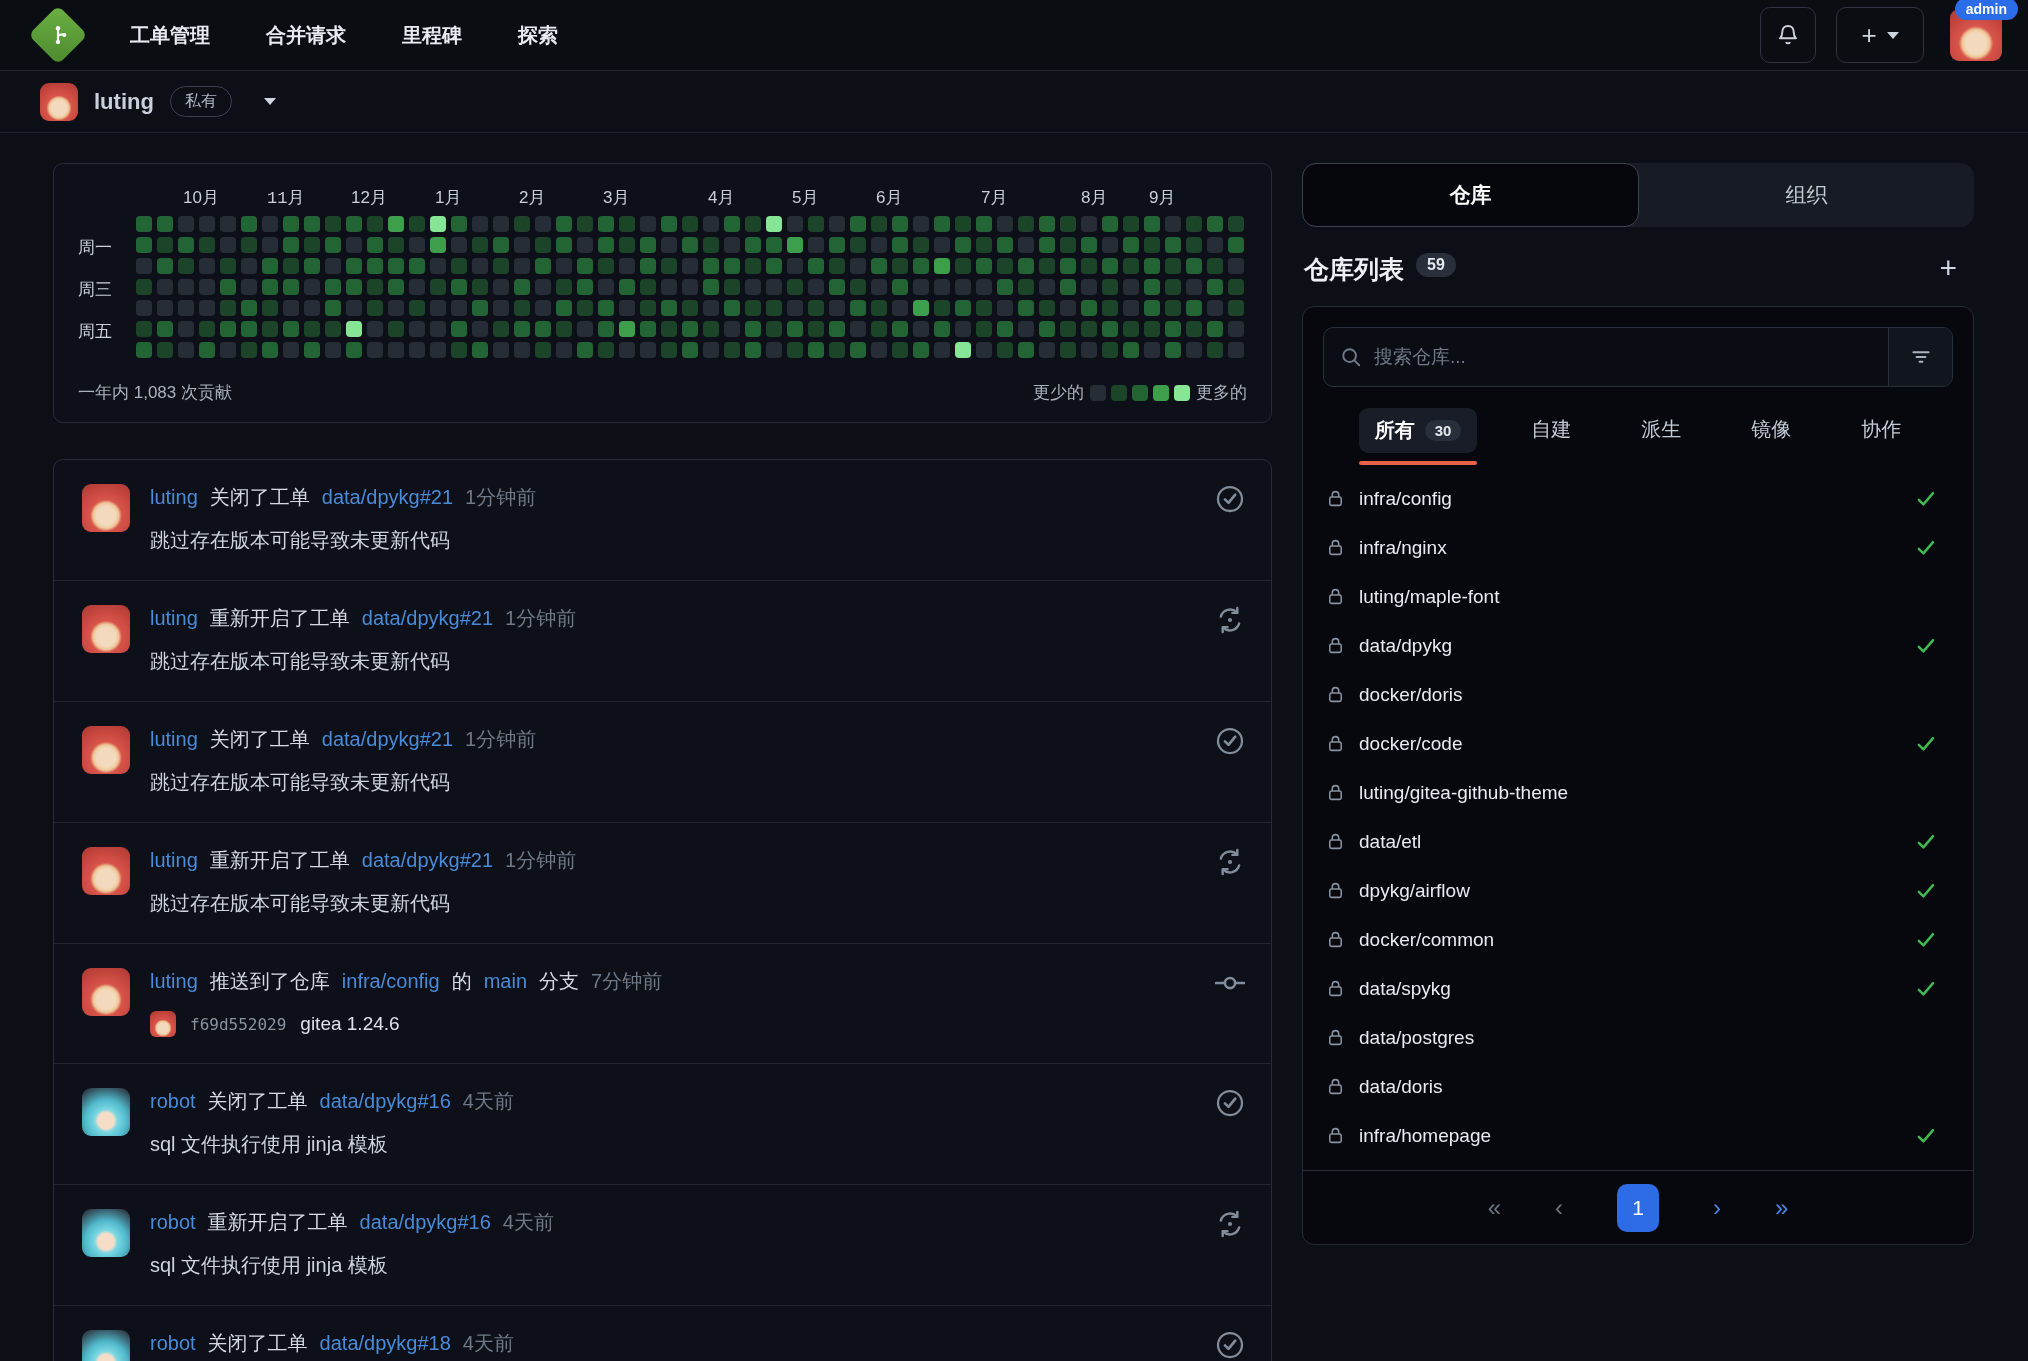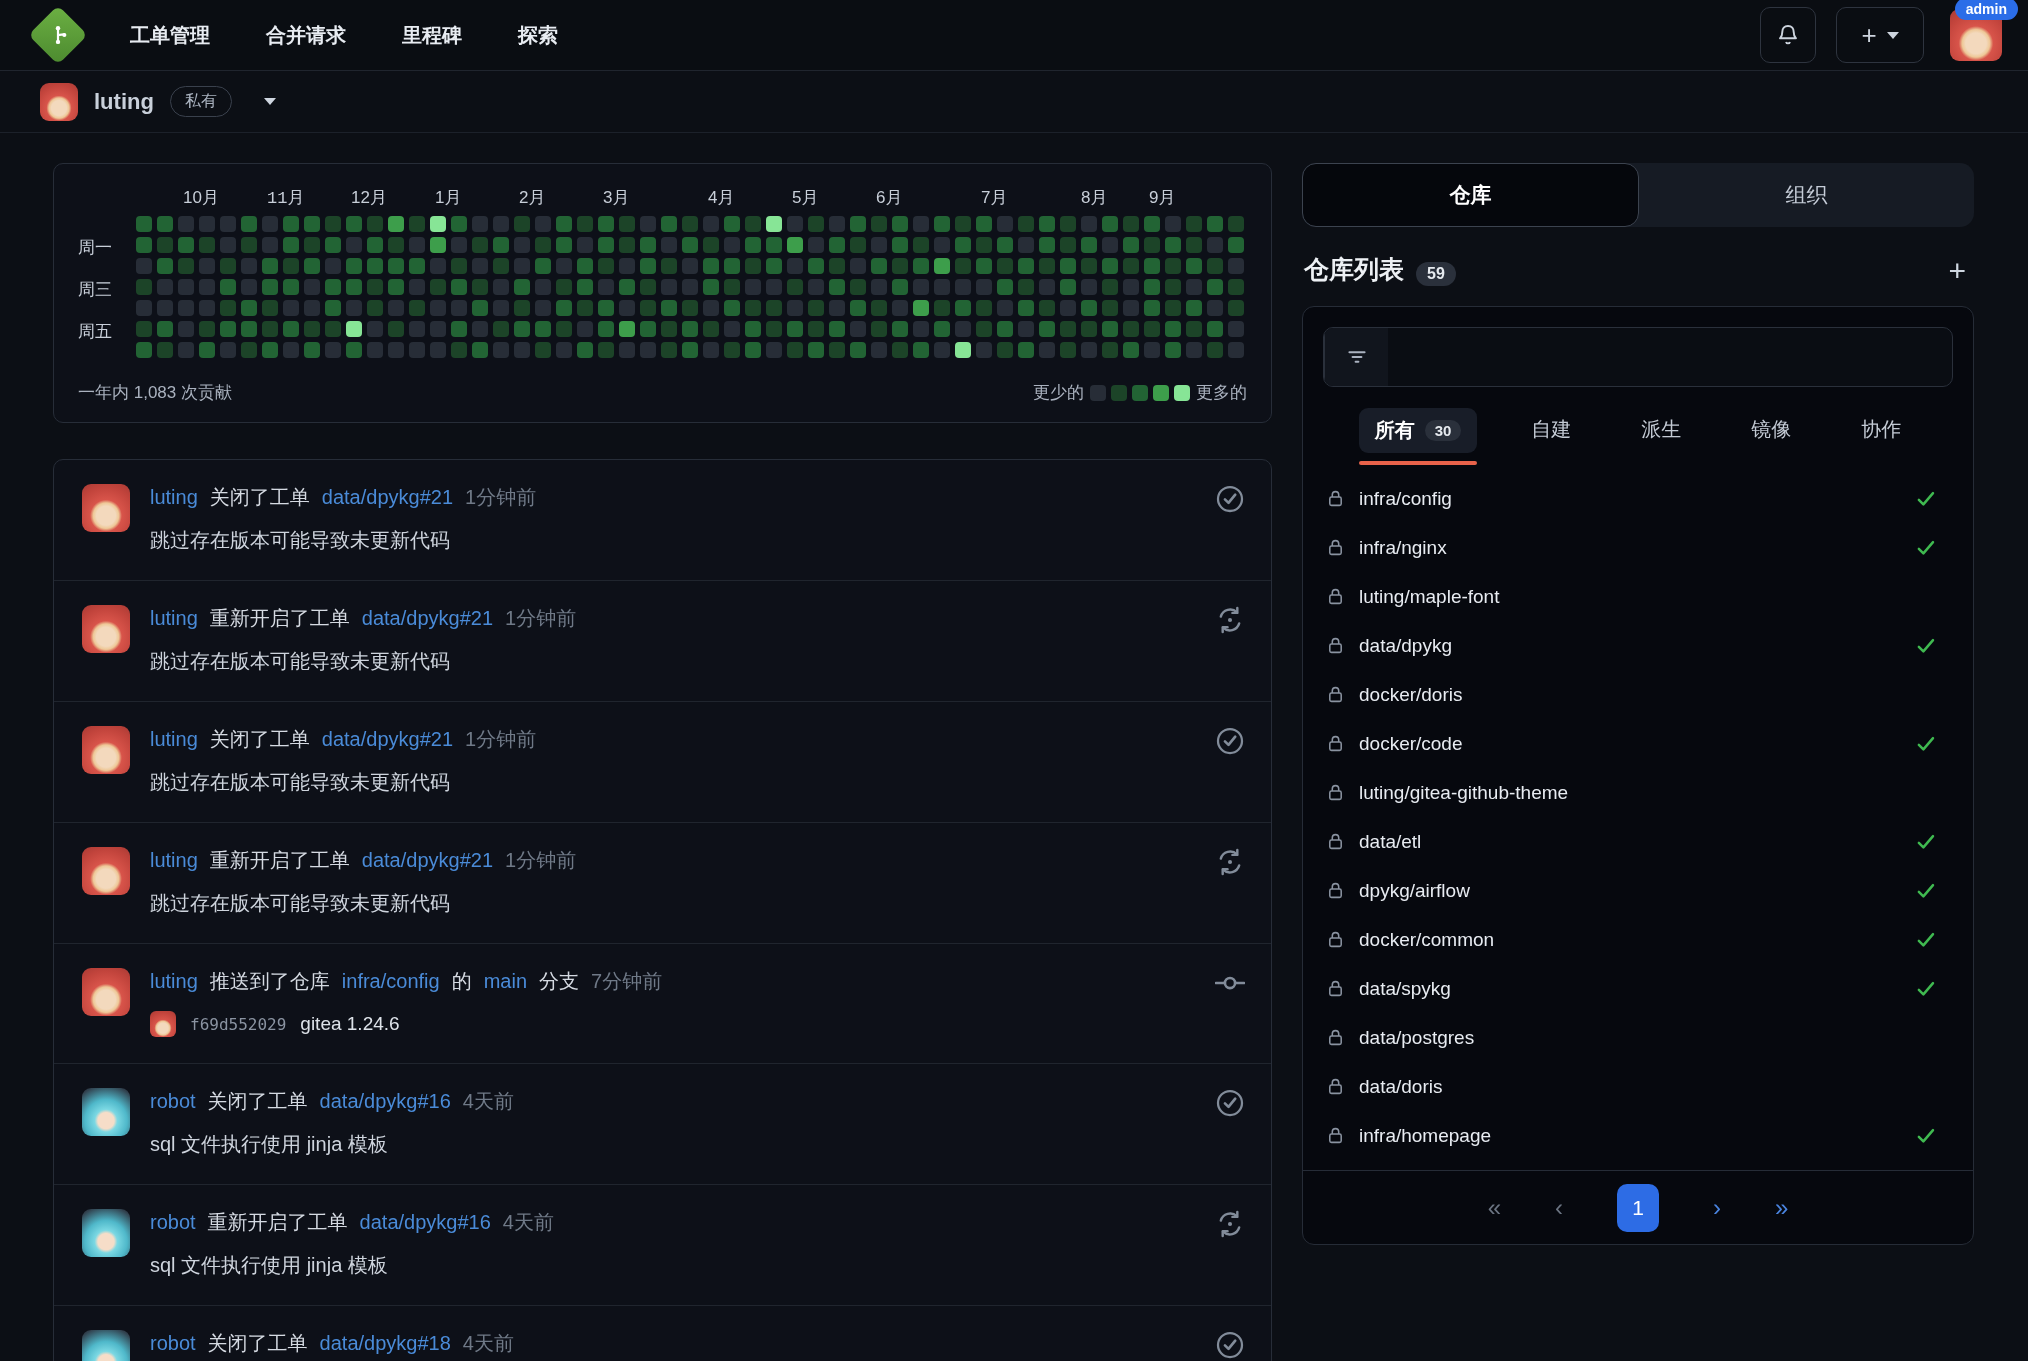--- a/index.html
+++ b/index.html
@@ -85,21 +85,21 @@
   .commit-hash { font-family:"DejaVu Sans Mono","Liberation Mono",monospace; font-size:16px; color:#8a93a1; }
   .commit-msg { font-size:19px; color:#dde2e9; }
   .feed-icon { position:absolute; top:24px; right:26px; color:#828c9a; }
 
   
   .seg-tabs { display:flex; height:64px; background:#161b24; border-radius:14px; }
   .seg-tab { flex:1; display:flex; align-items:center; justify-content:center;
              font-size:21px; color:#c6cdd8; cursor:pointer; }
   .seg-tab.active { background:#05070c; border:1px solid #3c434f; border-radius:14px;
                     font-weight:700; color:#fff; }
-  .panel-head { display:flex; align-items:flex-end; margin:26px 8px 20px 2px; }
+  .panel-head { display:flex; align-items:flex-start; margin:26px 17px 20px 2px; }
   .panel-title { font-size:25px; font-weight:700; color:#edf0f4; }
   .panel-count { margin-left:12px; background:#2a303b; color:#e6eaef; font-size:16px; font-weight:700;
                  padding:3px 11px; border-radius:999px; }
   .panel-plus { margin-left:auto; color:#cfd6e0; font-size:30px; font-weight:400; cursor:pointer; line-height:1; }
   .inset { background:#06080e; border:1px solid #262c37; border-radius:12px; overflow:hidden; }
   .search-row { margin:20px 20px 0; display:flex; border:1px solid #2a303b; border-radius:10px;
                 background:#0a0d13; height:60px; overflow:hidden; }
   .search-box { flex:1; display:flex; align-items:center; gap:12px; padding:0 16px; color:#707a88; }
   .search-input { border:none; outline:none; background:transparent; color:#c9cfd8;
                   font-size:19px; flex:1; font-family:inherit; }
@@ -773,20 +773,29 @@
       </div>
 
     <div class="panel-head">
       <span class="panel-title">仓库列表</span>
       <span class="panel-count">59</span>
       <span class="panel-plus">+</span>
     </div>
 
     <div class="inset">
       <div class="search-row">
+        <div class="search-box">
+          <span>
+            <svg width="22" height="22" viewBox="0 0 16 16" fill="none" stroke="currentColor" stroke-width="1.4">
+              <circle cx="7" cy="7" r="4.6"></circle>
+                <path d="M10.6 10.6L14 14" stroke-linecap="round"></path>
+            </svg>
+          </span>
+          <input class="search-input" placeholder="搜索仓库..." style="">
+        </div>
         <div class="filter-btn">
           <span>
             <svg width="22" height="22" viewBox="0 0 16 16" fill="none" stroke="currentColor" stroke-width="1.5">
               <path d="M2.5 4.5h11M4.8 8h6.4M7 11.5h2" stroke-linecap="round"></path>
             </svg>
           </span>
         </div>
       </div>
 
       <div class="filter-tabs" id="filter-tabs">

